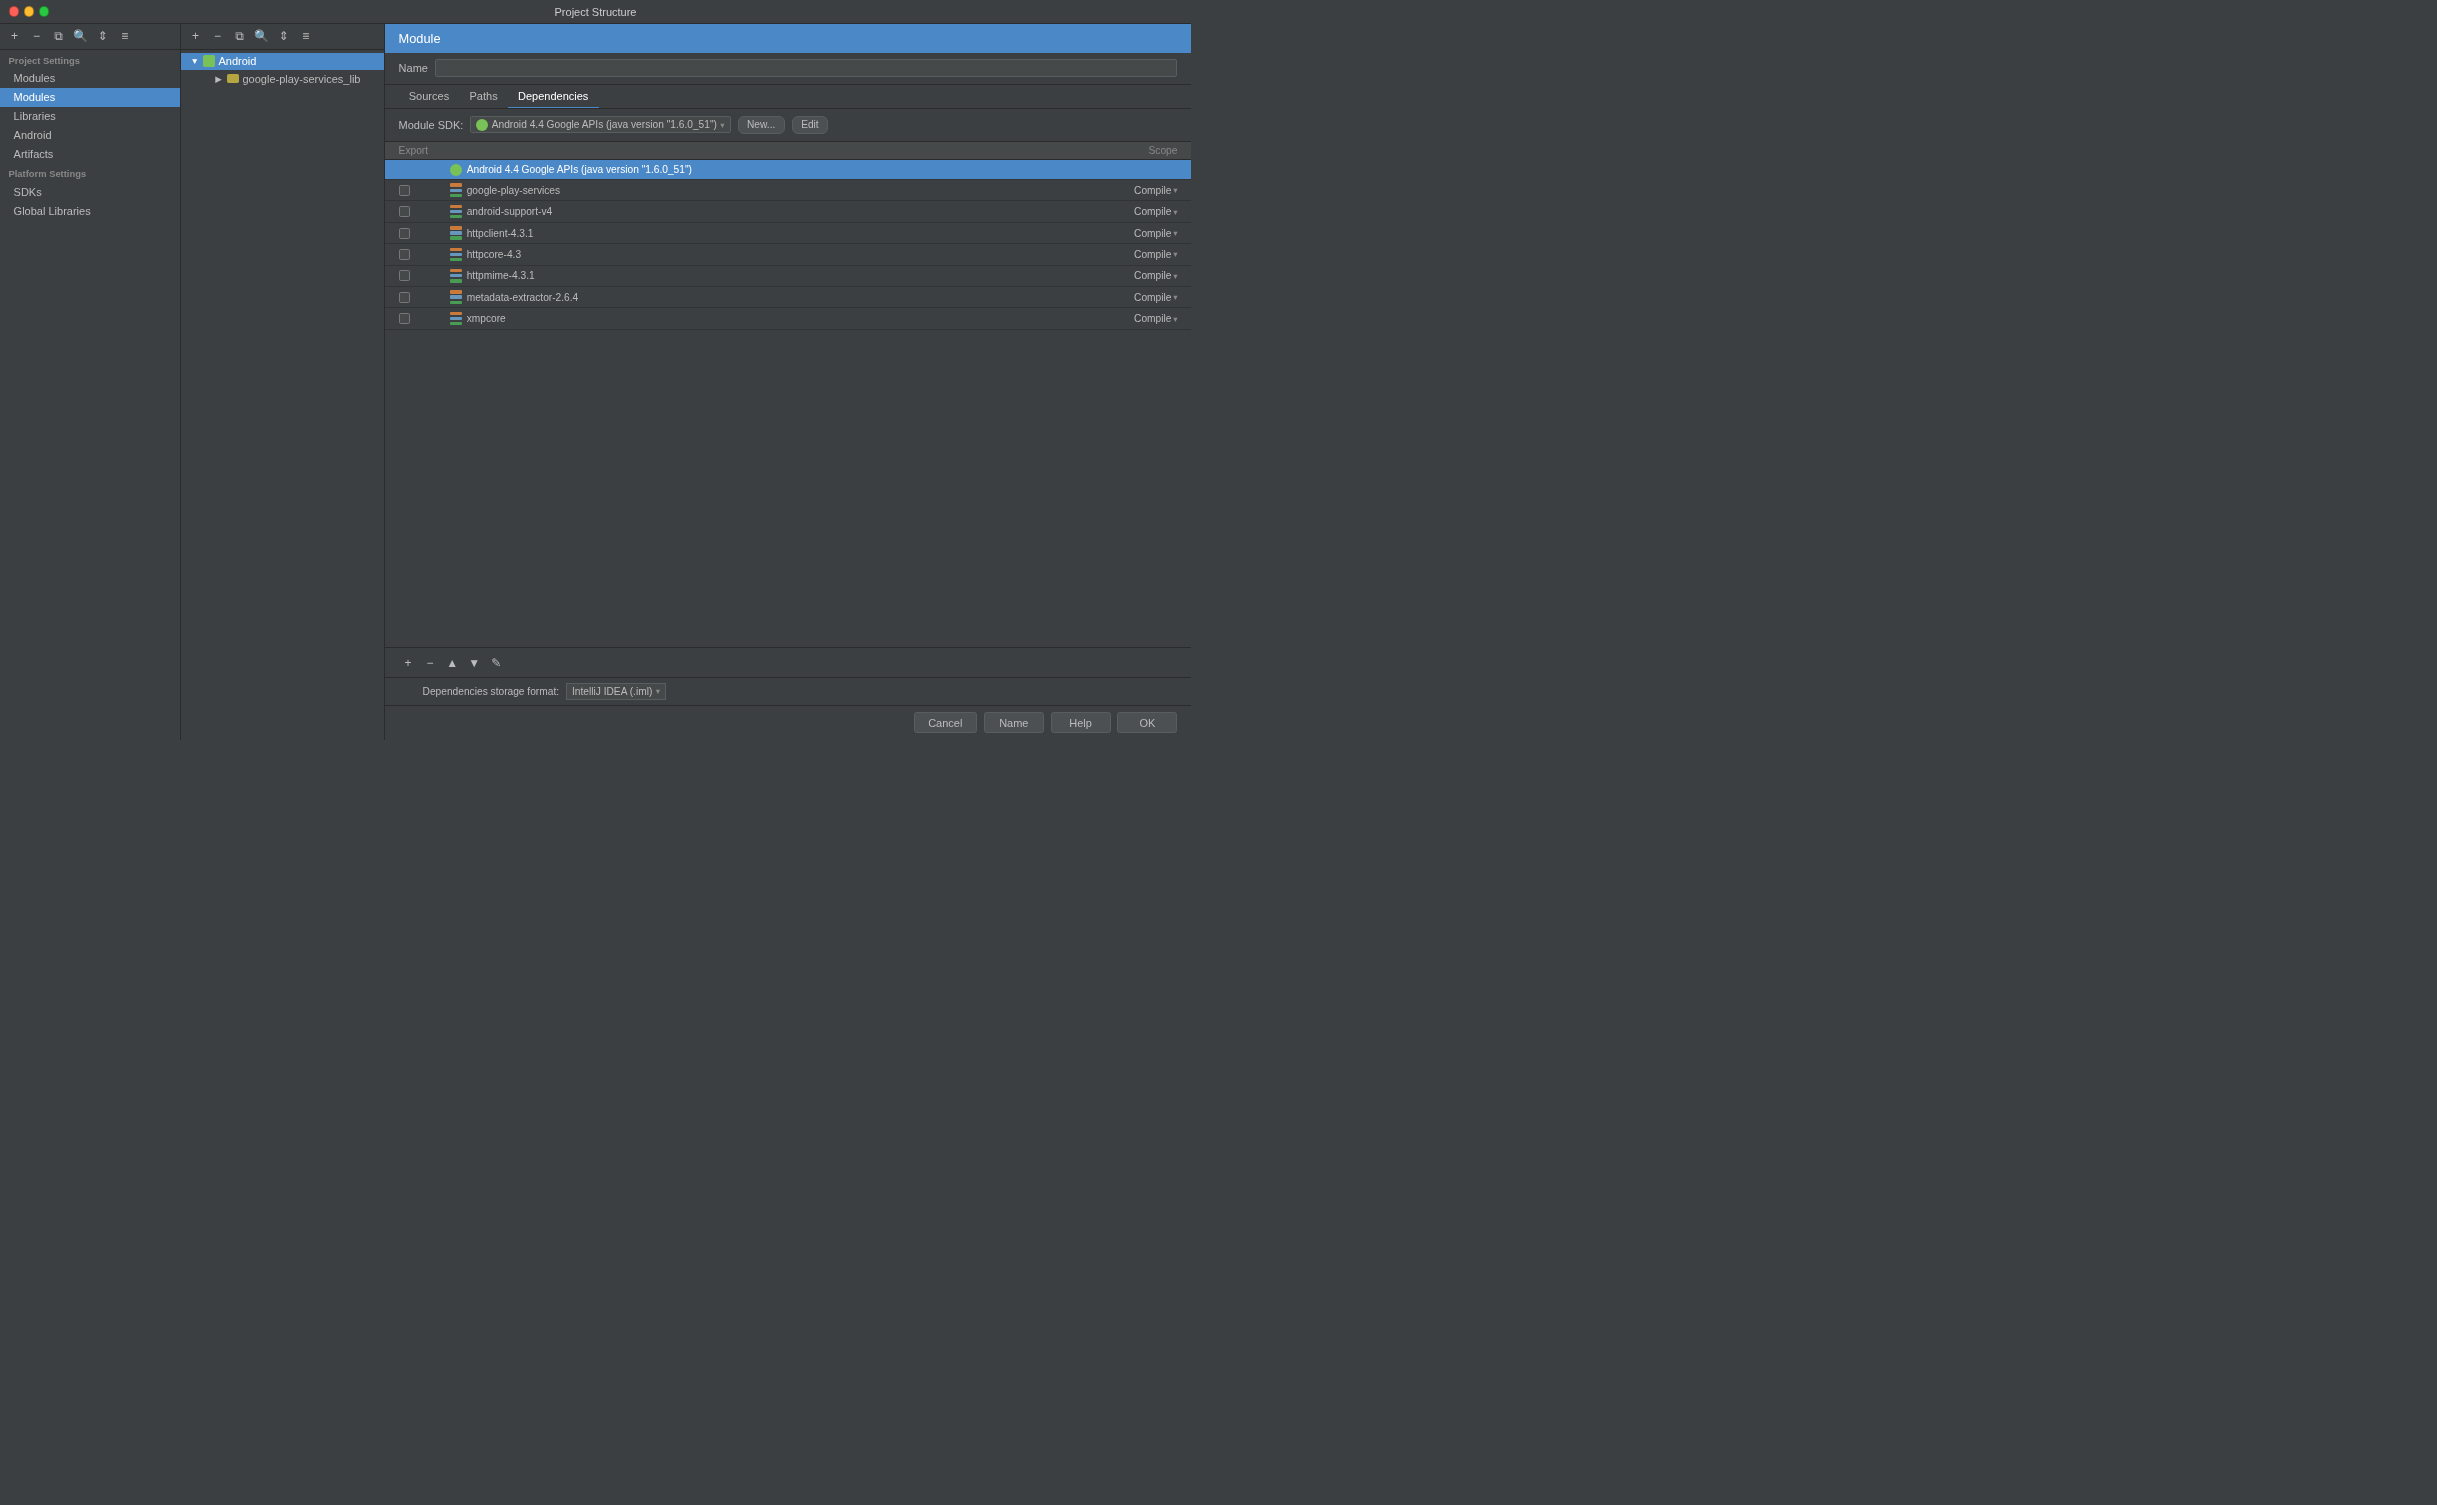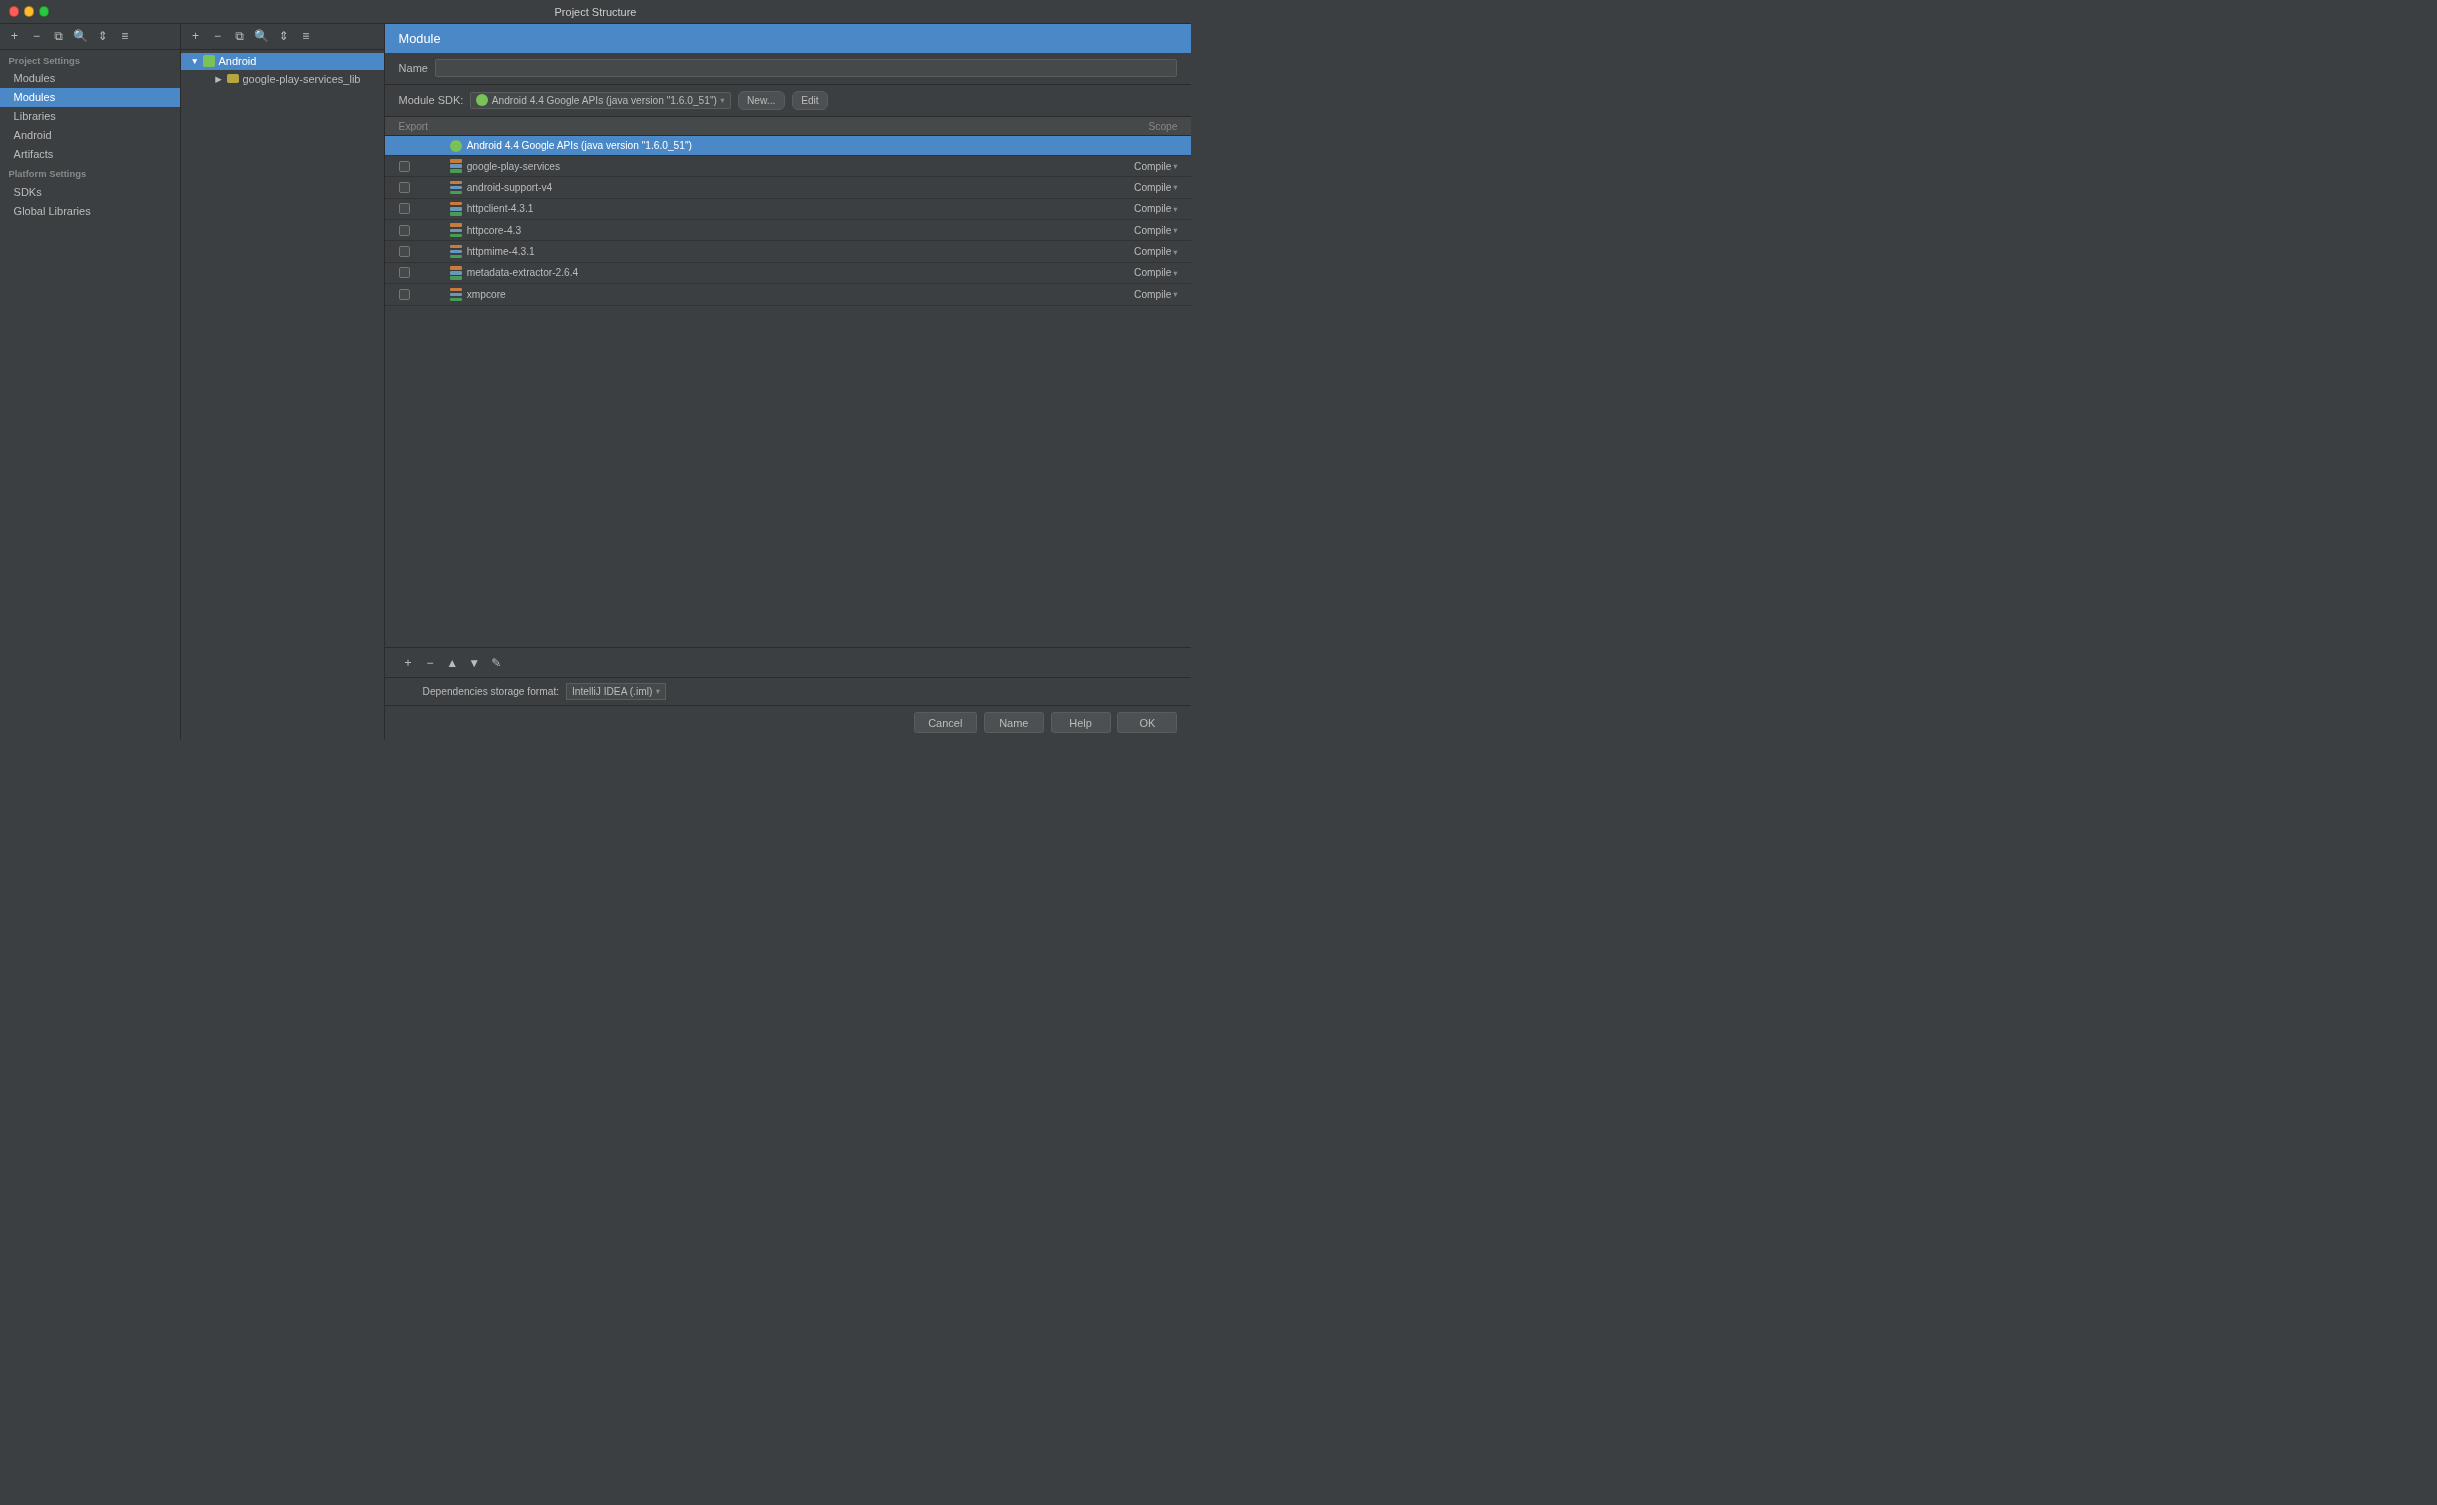--- a/index.html
+++ b/index.html
@@ -502,20 +502,31 @@
 
     <div class="module-header">
       <span>Module</span>
     </div>
 
     <div class="name-row">
       <span class="name-label">Name</span>
       <input class="name-input" type="text" value="" style="">
     </div>
 
+    <div class="tabs-row">
+      <div class="tab">
+        <span>Sources</span>
+      </div>
+      <div class="tab">
+        <span>Paths</span>
+      </div>
+      <div class="tab active">
+        <span>Dependencies</span>
+      </div>
+    </div>
 
     <div class="sdk-row">
       <span class="sdk-label">Module SDK:</span>
       <div class="sdk-select">
         <span class="sdk-icon"></span>
         <span>Android 4.4 Google APIs (java version "1.6.0_51")</span>
         <span class="sdk-dropdown-arrow">▾</span>
       </div>
       <button class="action-btn">New...</button>
       <button class="action-btn">Edit</button>

